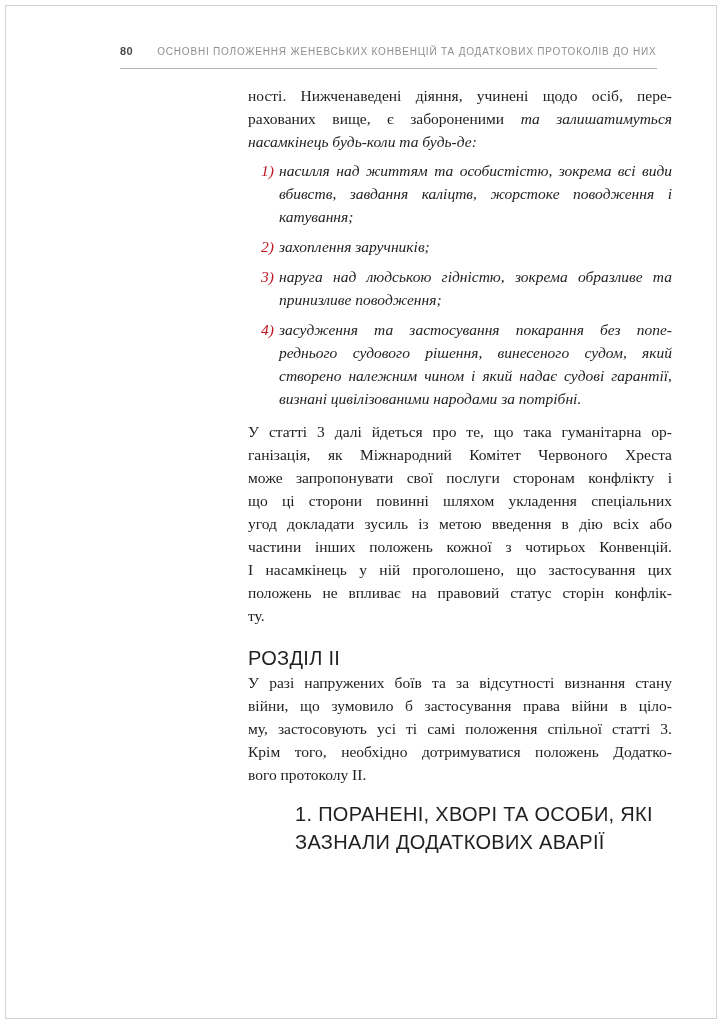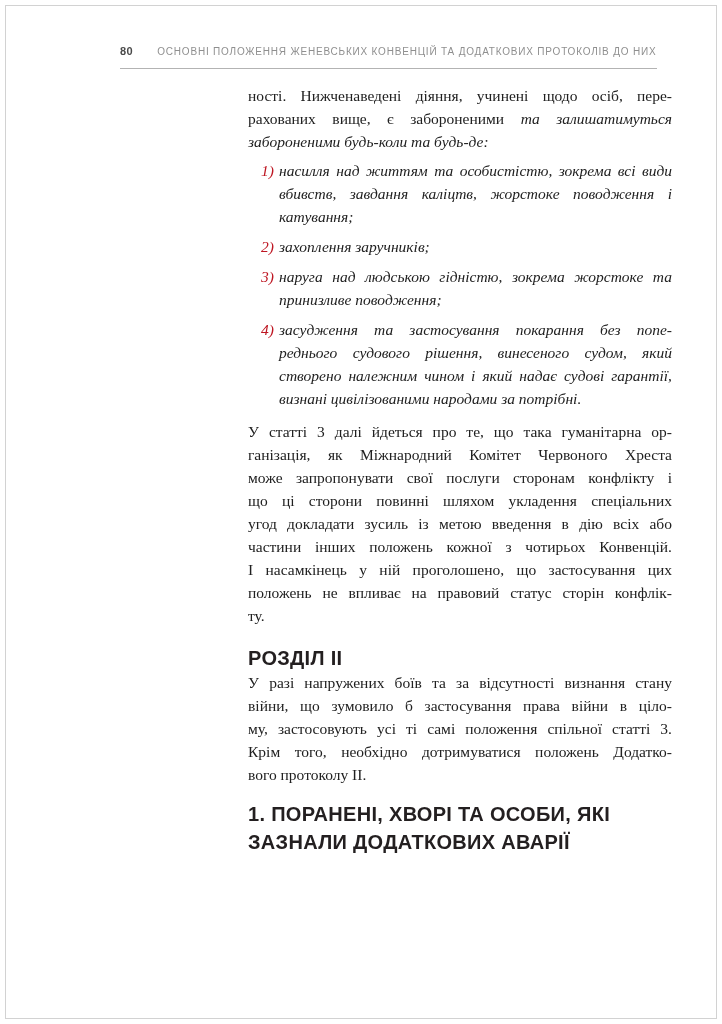--- a/index.html
+++ b/index.html
@@ -28,34 +28,34 @@
   .rh-title {
     font-size: 10px; letter-spacing: 0.8px; color: var(--running-head, #8f8f8f);
     white-space: nowrap;
   }
   .content {
     position: absolute; left: 248px; top: 84px; width: 424px;
     font-size: 15.5px; line-height: 23px;
   }
   .tline { text-align: justify; text-align-last: justify; }
   .tline.tline-end { text-align-last: left; }
-  .no-just .tline, .no-just .tline.tline-end { text-align: right; text-align-last: left; }
+  .no-just .tline, .no-just .tline.tline-end { text-align: right; text-align-last: left; margin-left: 47px; }
   .it { font-style: italic; }
 
   .num-list { list-style: none; margin: 6px 0 10px 0; padding-left: 13px; }
   .list-item { display: flex; margin-bottom: 7px; }
   .li-num {
     flex: 0 0 18px; width: 18px;
     color: var(--accent-red, #be1622); font-style: italic;
   }
   .li-text { flex: 1; font-style: italic; }
 
   h2, h3 {
     font-family: "Liberation Sans", sans-serif;
-    font-weight: 700; font-size: 20px; line-height: 26px;
+    font-weight: 400; font-size: 20px; line-height: 26px;
     letter-spacing: 0.3px; color: var(--heading, #231f20);
   }
   h2.chapter { margin-top: 18px; }
   h2.protocol { margin-top: 20px; color: var(--accent-red, #be1622); }
   .para-protocol { }
   h3.subsection { margin-top: 14px; }
   h3.subsection .tline { line-height: 28px; }
 </style>
 </head>
 <body>
@@ -66,42 +66,42 @@
   <header class="running-head">
     <span class="page-number">80</span>
     <span class="rh-title">ОСНОВНІ ПОЛОЖЕННЯ ЖЕНЕВСЬКИХ КОНВЕНЦІЙ ТА ДОДАТКОВИХ ПРОТОКОЛІВ ДО НИХ</span>
   </header>
 
   <main class="content">
 
     <div class="para para-intro">
         <div class="tline"><span>ності. Нижченаведені діяння, учинені щодо осіб, пере-</span></div>
         <div class="tline"><span>рахованих вище, є забороненими </span><span class="it">та залишатимуться</span></div>
-        <div class="tline tline-end"><span class="it">забороненими будь-коли та будь-де:</span></div>
+        <div class="tline tline-end"><span class="it">насамкінець будь-коли та будь-де:</span></div>
       </div>
 
     <ol class="num-list">
       <li class="list-item">
         <span class="li-num">1)</span>
         <div class="li-text">
             <div class="tline"><span>насилля над життям та особистістю, зокрема всі види</span></div>
             <div class="tline"><span>вбивств, завдання каліцтв, жорстоке поводження і</span></div>
             <div class="tline tline-end"><span>катування;</span></div>
           </div>
       </li>
       <li class="list-item">
         <span class="li-num">2)</span>
         <div class="li-text">
             <div class="tline tline-end"><span>захоплення заручників;</span></div>
           </div>
       </li>
       <li class="list-item">
         <span class="li-num">3)</span>
         <div class="li-text">
-            <div class="tline"><span>наруга над людською гідністю, зокрема жорстоке та</span></div>
+            <div class="tline"><span>наруга над людською гідністю, зокрема образливе та</span></div>
             <div class="tline tline-end"><span>принизливе поводження;</span></div>
           </div>
       </li>
       <li class="list-item">
         <span class="li-num">4)</span>
         <div class="li-text">
             <div class="tline"><span>засудження та застосування покарання без попе-</span></div>
             <div class="tline"><span>реднього судового рішення, винесеного судом, який</span></div>
             <div class="tline"><span>створено належним чином і який надає судові гарантії,</span></div>
             <div class="tline tline-end"><span>визнані цивілізованими народами за потрібні.</span></div>

